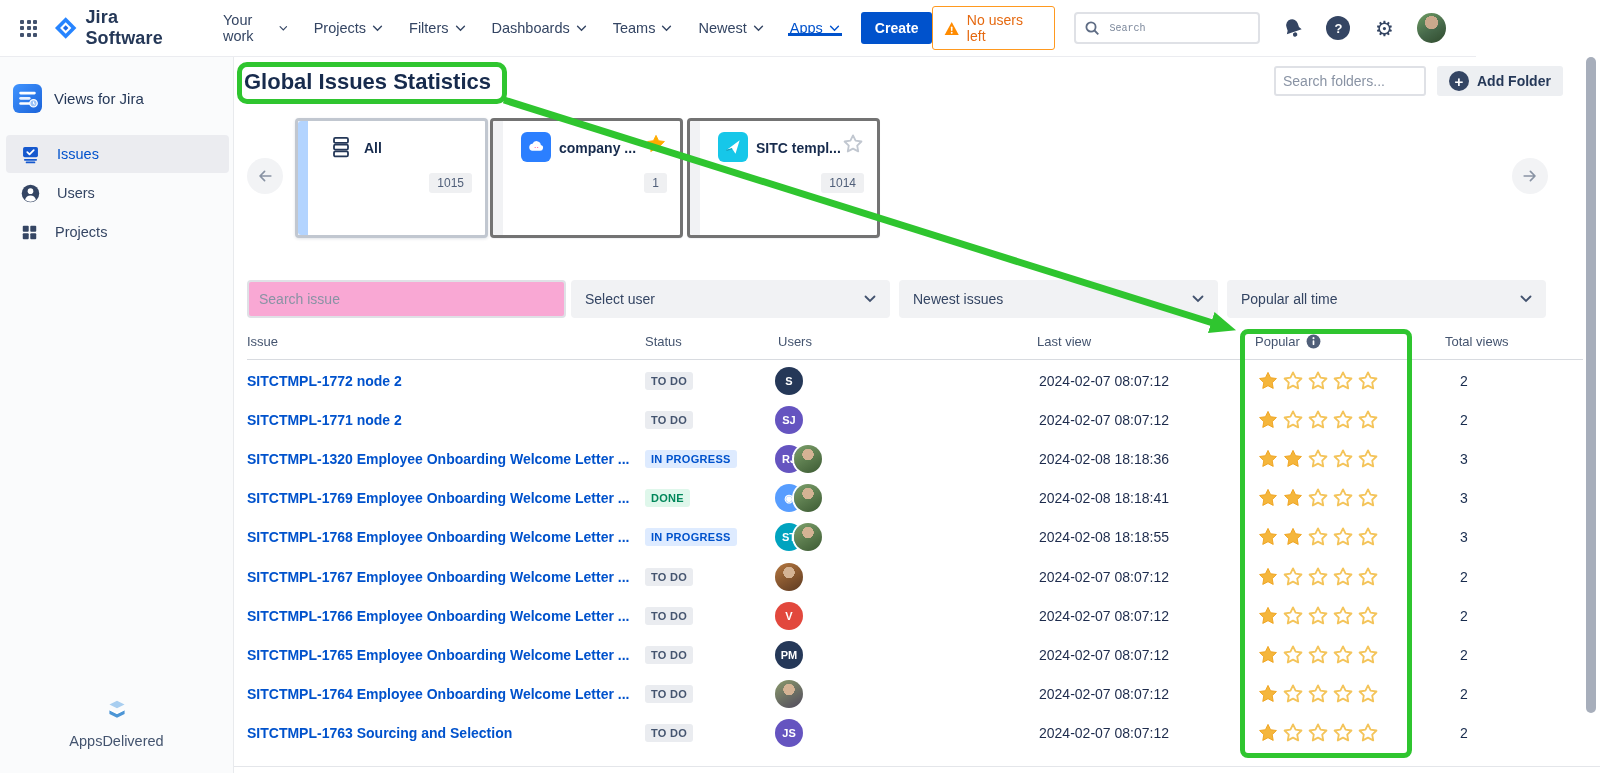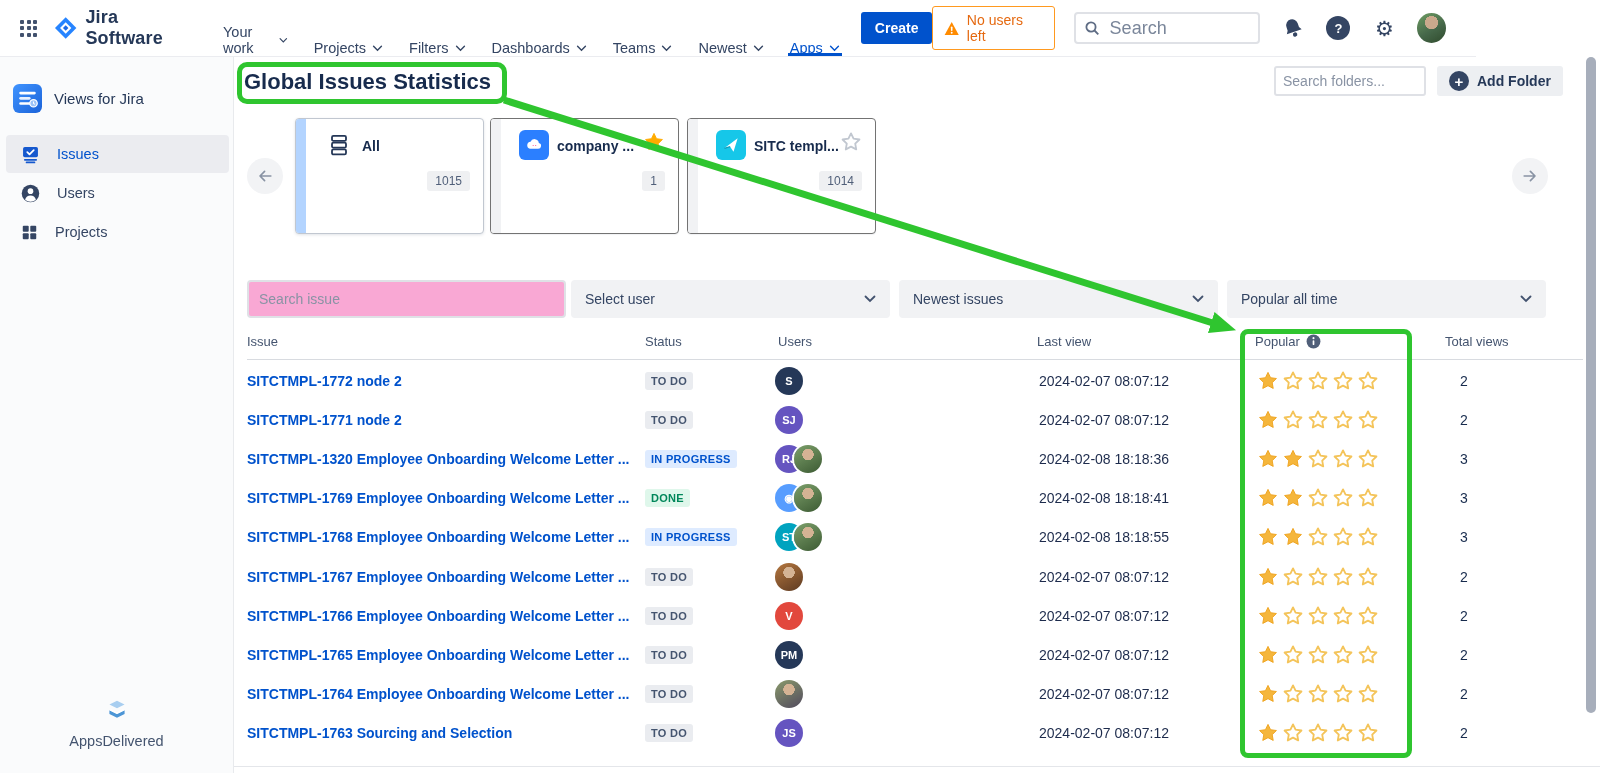--- a/index.html
+++ b/index.html
@@ -5,33 +5,33 @@
   html,body{margin:0;padding:0;background:#fff;font-family:"Liberation Sans",sans-serif;}
   #app{position:relative;width:1600px;height:773px;overflow:hidden;background:#fff;}
 
   
   .topbar{position:absolute;top:0;left:0;width:1476px;height:56px;background:#fff;
     border-bottom:1px solid #EBECF0;display:flex;align-items:center;z-index:6;}
   .grid-dots{display:grid;grid-template-columns:repeat(3,4px);grid-gap:2.5px;margin-left:20px;cursor:pointer;}
   .grid-dots i{width:4px;height:4px;background:#42526E;border-radius:1px;}
   .logo{display:flex;align-items:center;gap:8px;margin-left:17px;cursor:pointer;}
   .logo-text{font-size:18px;font-weight:700;color:#253858;letter-spacing:.2px;}
-  .nav{display:flex;align-items:flex-end;height:56px;margin-left:12px;}
+  .nav{display:flex;align-items:center;height:56px;margin-left:12px;}
   .nav-item{position:relative;display:flex;align-items:center;gap:6px;padding:0 13px;
     font-size:14.5px;color:#344563;cursor:pointer;}
   .nav-item.active{color:#0052CC;}
   .nav-item.active::after{content:"";position:absolute;left:11px;right:11px;bottom:0;height:3px;background:#0052CC;}
   .btn-create{margin-left:8px;height:32px;padding:0 14px;background:#0052CC;color:#fff;border:none;
     border-radius:3px;font-size:14px;font-weight:600;font-family:inherit;cursor:pointer;}
   .top-right{margin-left:auto;display:flex;align-items:center;gap:19px;margin-right:30px;}
   .warn-badge{display:flex;align-items:center;gap:7px;border:1px solid #FF991F;border-radius:3px;
     padding:5px 11px;color:#E56910;font-size:14px;cursor:pointer;background:#fff;}
   .top-search{display:flex;align-items:center;gap:8px;width:172px;height:28px;border:2px solid #DFE1E6;
     border-radius:4px;padding:0 8px;background:#fff;}
-  .top-search input{border:none;outline:none;width:120px;font-size:18px;font-family:Liberation Sans, sans-serif;color:#172B4D;}
+  .top-search input{border:none;outline:none;width:120px;font-size:10px;font-family:Liberation Mono, monospace;color:#172B4D;}
   .top-search input::placeholder{color:#7A869A;}
   .ico-btn{display:flex;align-items:center;justify-content:center;width:28px;height:28px;cursor:pointer;color:#344563;}
   .help-circle{width:24px;height:24px;border-radius:50%;background:#344563;color:#fff;font-size:13px;
     font-weight:700;display:flex;align-items:center;justify-content:center;}
   .gear{font-size:21px;color:#344563;line-height:1;}
   .avatar-top{width:30px;height:30px;border-radius:50%;cursor:pointer;
     background:radial-gradient(circle at 50% 32%,#caa98c 0 26%,rgba(0,0,0,0) 27%),linear-gradient(150deg,#6f9e63 0%,#46684a 55%,#2f4a2c 100%);}
 
   
   .sidebar{position:absolute;top:56px;left:0;width:233px;bottom:0;background:#FAFBFC;border-right:1px solid #E8EAED;z-index:4;}
@@ -52,21 +52,21 @@
   .btn-add-folder{position:absolute;left:1203px;top:10px;height:30px;display:flex;align-items:center;gap:8px;
     background:#EDEFF2;border:none;border-radius:3px;padding:0 12px;font-size:14px;font-weight:600;
     color:#253858;font-family:inherit;cursor:pointer;}
   .plus-circle{width:20px;height:20px;border-radius:50%;background:#344563;color:#fff;font-size:15px;
     font-weight:700;display:flex;align-items:center;justify-content:center;line-height:1;}
 
   
   .car-arrow{position:absolute;width:36px;height:36px;border-radius:50%;background:#F2F3F5;border:none;
     display:flex;align-items:center;justify-content:center;cursor:pointer;}
   .car-arrow.left{left:13px;top:102px;} .car-arrow.right{left:1278px;top:102px;}
-  .card{position:absolute;top:62px;width:187px;height:114px;background:#fff;border:1px solid #737373;
+  .card{position:absolute;top:62px;width:187px;height:114px;background:#fff;border:3px solid #737373;
     border-radius:4px;cursor:pointer;box-shadow:0 1px 1px rgba(9,30,66,.06);}
   .card.selected{border-color:#C1C7D0;box-shadow:0 1px 3px rgba(9,30,66,.12);}
   .card .stripe{position:absolute;left:0;top:0;bottom:0;width:10px;border-radius:3px 0 0 3px;background:#F1F2F4;}
   .card.selected .stripe{background:#B3D4FF;}
   .card .c-icon{position:absolute;left:28px;top:11px;width:30px;height:30px;display:flex;align-items:center;justify-content:center;}
   .sq-icon{width:30px;height:30px;border-radius:6px;display:flex;align-items:center;justify-content:center;}
   .card .c-name{position:absolute;left:66px;top:19px;font-size:14px;font-weight:700;color:#172B4D;
     max-width:88px;white-space:nowrap;overflow:hidden;}
   .card .c-star{position:absolute;right:13px;top:12px;width:22px;height:22px;}
   .card .c-count{position:absolute;right:13px;top:52px;background:#EFF0F2;border-radius:3px;

